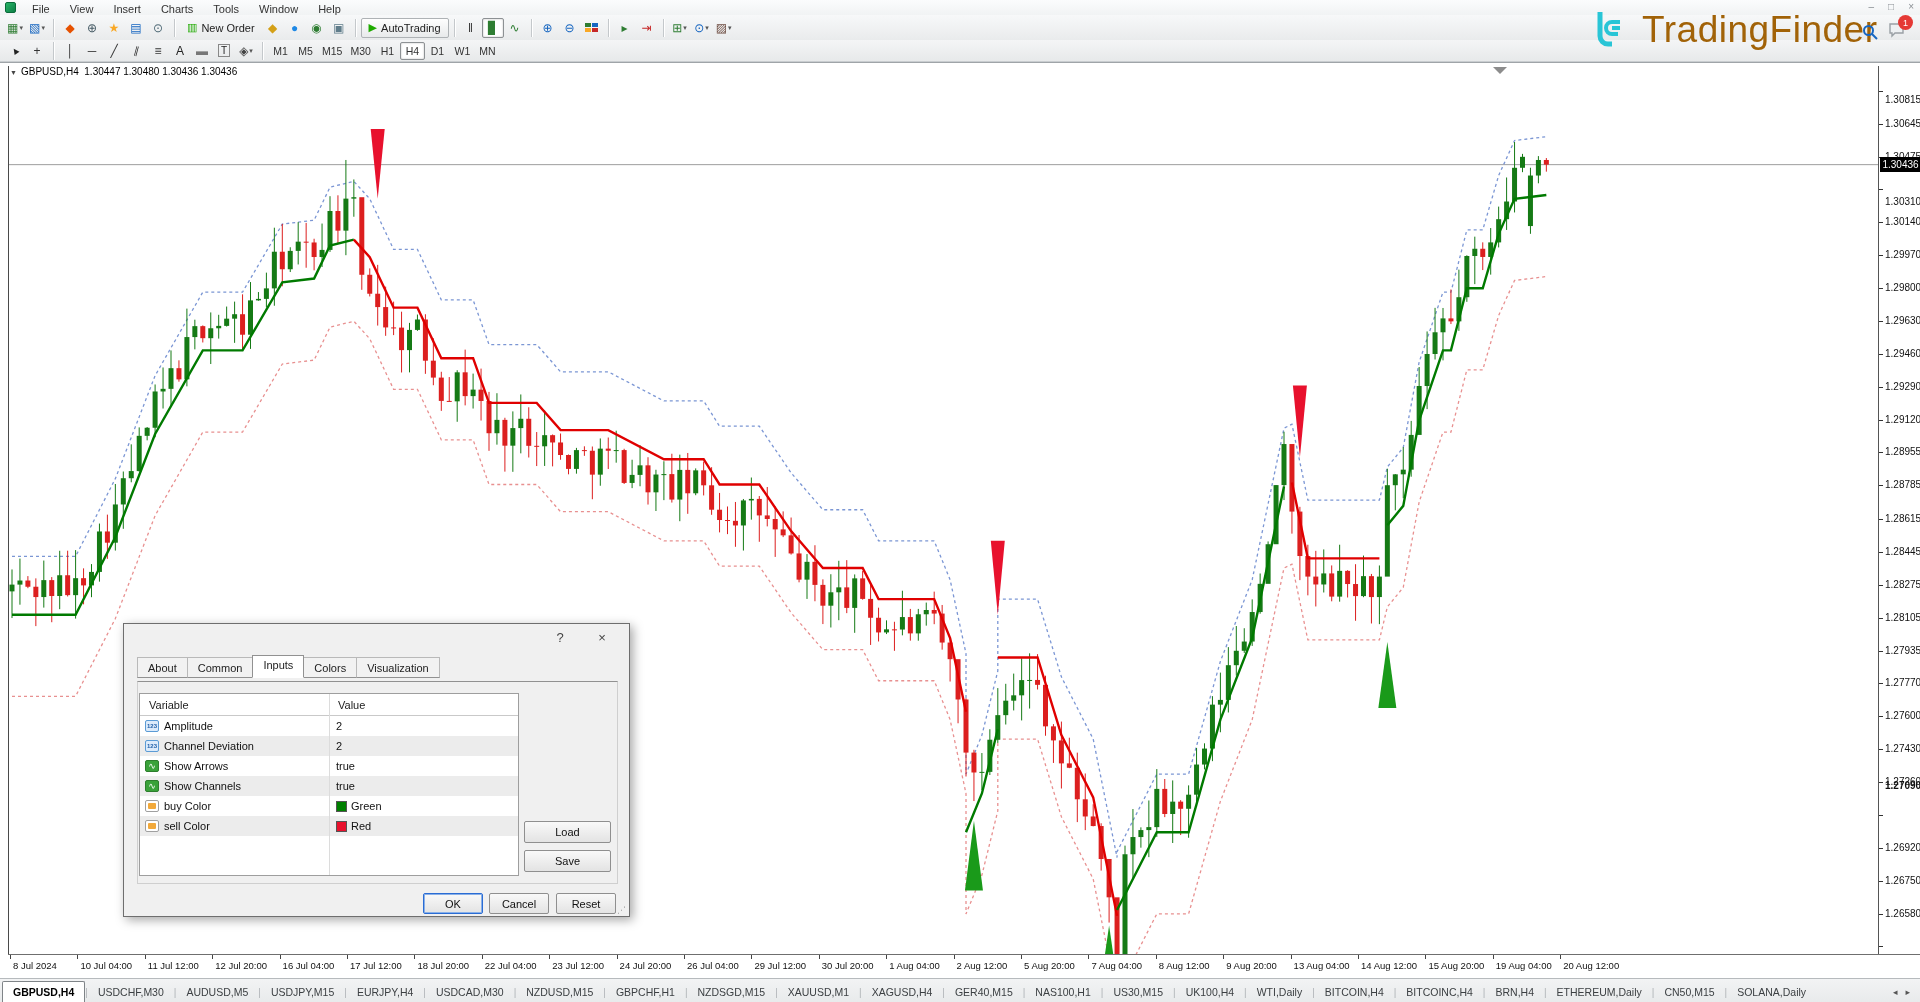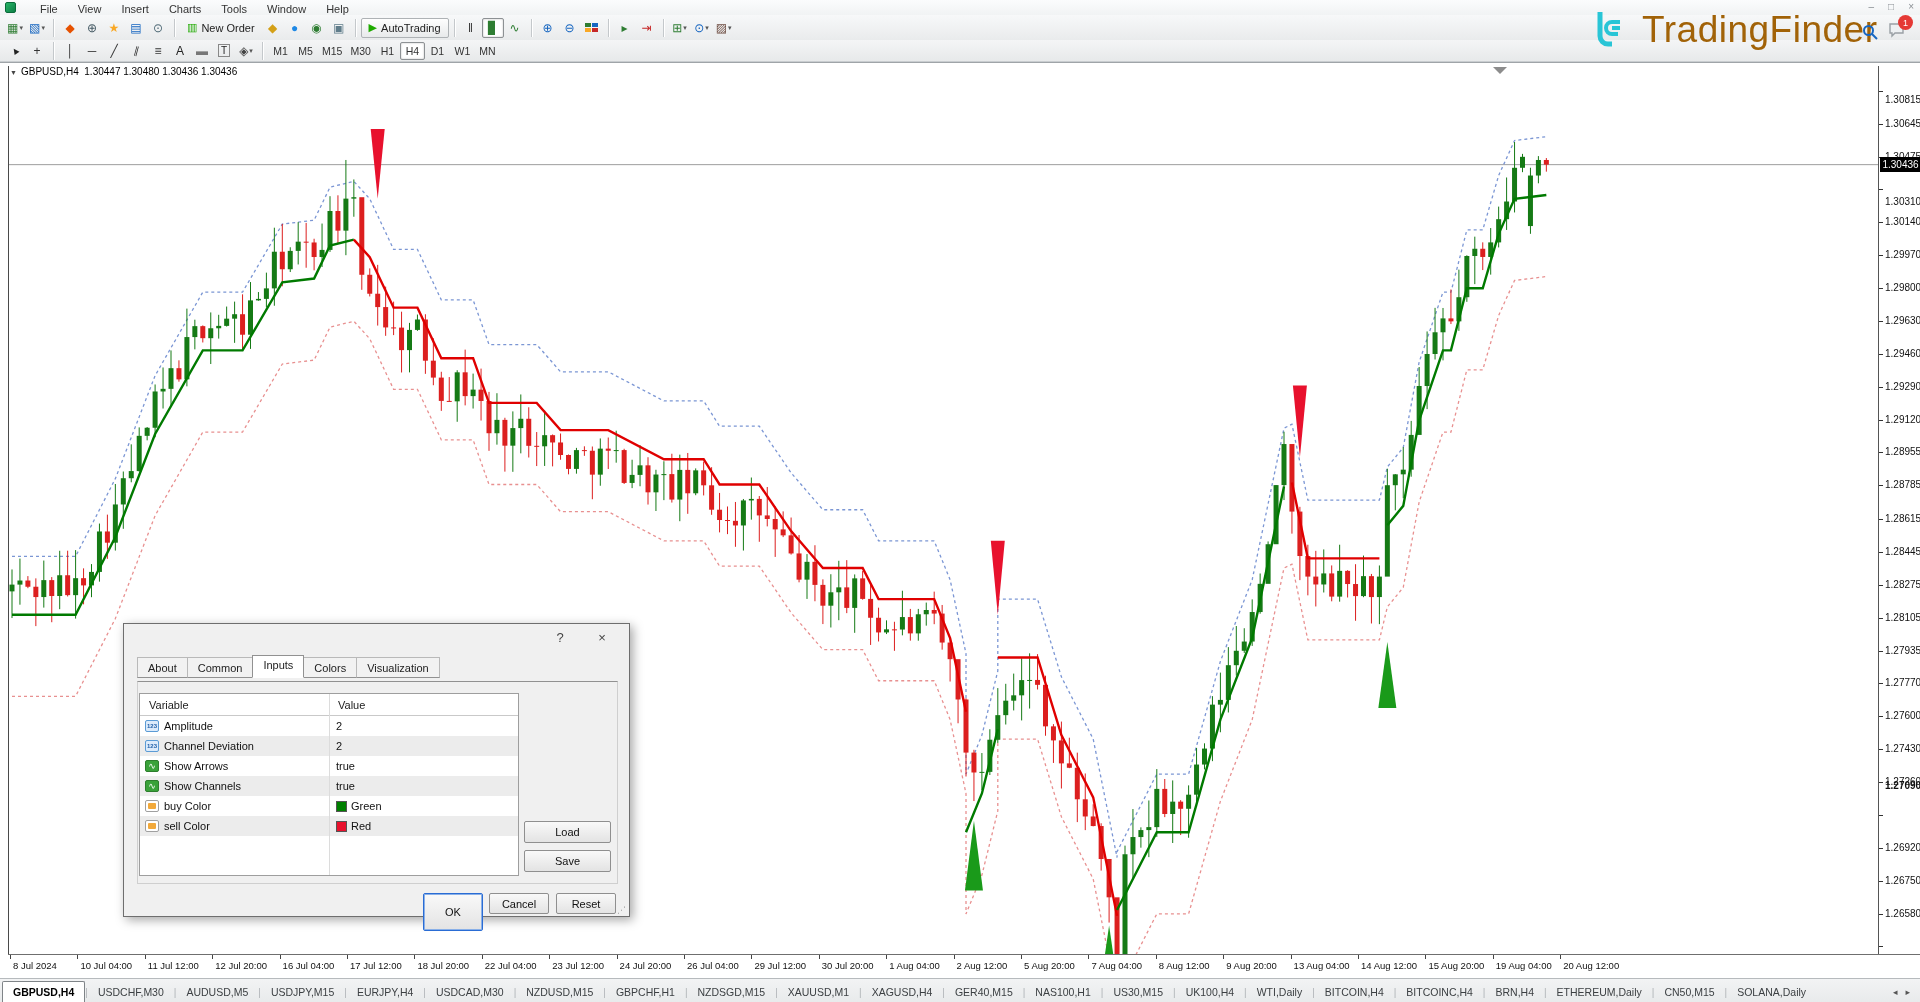--- a/index.html
+++ b/index.html
@@ -2,21 +2,21 @@
 <html><head>
 <meta charset="utf-8">
 <style>
   * { box-sizing: border-box; margin: 0; padding: 0; }
   html,body { width:1920px; height:1002px; overflow:hidden;
     font-family:"Liberation Sans", sans-serif; background:#eceeef; }
   .app { position:relative; width:1920px; height:1002px; }
 
   
   .menubar { position:absolute; left:0; top:0; width:1920px; height:15px;
-    background:linear-gradient(#fbfcfd,#f1f3f4); display:flex; align-items:center;gap:8px; }
+    background:linear-gradient(#fbfcfd,#f1f3f4); display:flex; align-items:center; }
   .appicon { width:11px; height:11px; margin:0 6px 0 5px;
     background:linear-gradient(135deg,#27b567,#0f7f46); border:1px solid #0a6b3a; border-radius:2px; }
   .menu-item { font-size:11px; color:#333; padding:0 10px; line-height:15px; cursor:default; }
   .win-controls { position:absolute; right:6px; top:0; display:flex; gap:14px; }
   .win-controls span { font-size:10px; color:#8a8f94; line-height:14px; }
 
   
   .toolbar1 { position:absolute; left:0; top:15px; width:1920px; height:25px;
     background:linear-gradient(#f7f8f9,#e9ebec); display:flex; align-items:center; padding-left:4px; }
   .toolbar2 { position:absolute; left:0; top:40px; width:1920px; height:22px;
@@ -929,18 +929,18 @@
             </div>
             <div class="dt-c2">
               <span class="swatch" style="background: rgb(232, 17, 45);"></span>
               <span>Red</span>
             </div>
           </div>
         </div>
     </div>
     <button class="btn" style="left:400px;top:197px;width:87px;height:22px">Load</button>
     <button class="btn" style="left:400px;top:226px;width:87px;height:22px">Save</button>
-    <button class="btn default" style="left:299px;top:269px;width:60px;height:38px">OK</button>
+    <button class="btn default" style="left:299px;top:269px;width:60px;height:21px">OK</button>
     <button class="btn" style="left:365px;top:269px;width:60px;height:21px">Cancel</button>
     <button class="btn" style="left:432px;top:269px;width:60px;height:21px">Reset</button>
     <span class="grip">⋰</span>
   </div>
 </div>
 
 </body></html>

